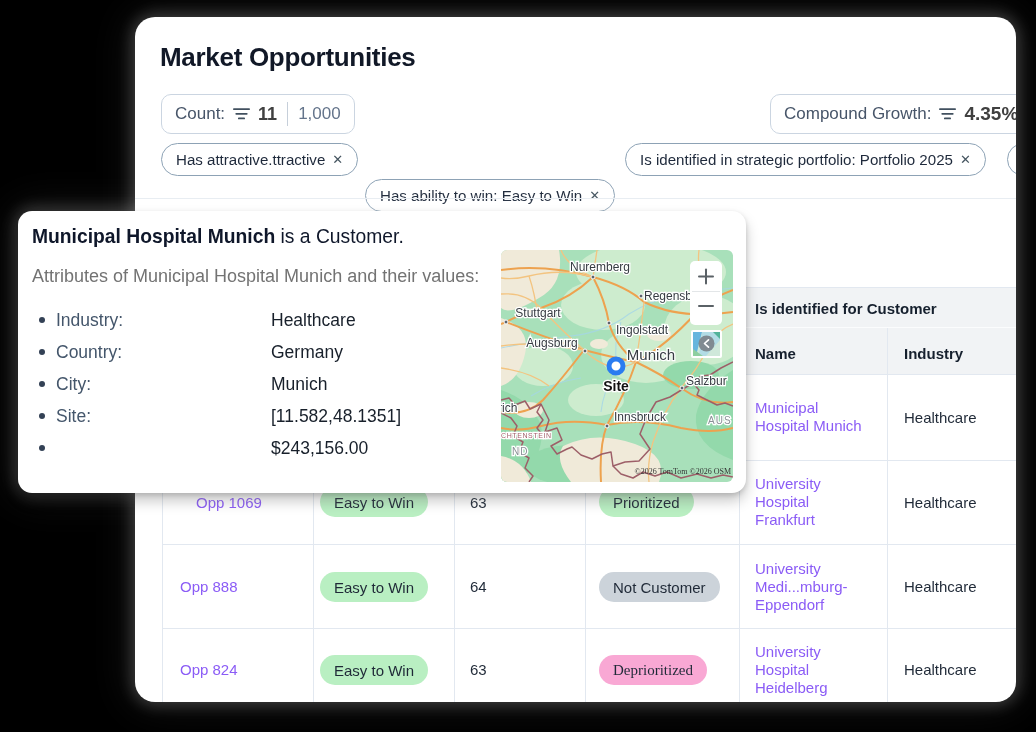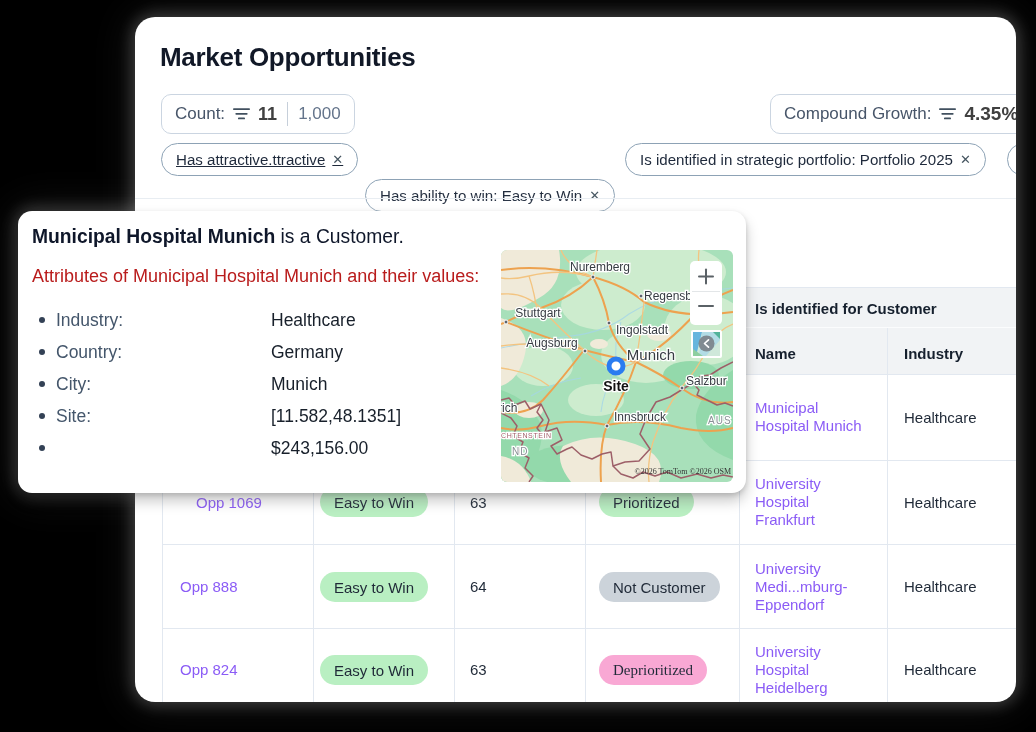--- a/index.html
+++ b/index.html
@@ -35,21 +35,21 @@
     align-items:center; padding:0 14px; font-size:15px; color:#1f2937; }
   .green { background:#b9efc2; }
   .gray { background:#ccd3da; }
   .yellow { background:#f9a8d4;font-family:Liberation Serif, serif; }
   
   .pop { position:absolute; left:18px; top:211px; width:728px; height:282px;
     background:#fff; border-radius:14px;
     box-shadow:0 8px 14px rgba(0,0,0,0.22), 0 2px 5px rgba(0,0,0,0.14),
       0 0 16px 3px rgba(255,255,255,0.22), 0 0 40px 8px rgba(255,255,255,0.07); }
   .pop .title { position:absolute; left:14px; top:15px; font-size:19.3px; color:#0f172a; }
-  .pop .sub { position:absolute; left:14px; top:55px; font-size:18px; color:#b91c1c; }
+  .pop .sub { position:absolute; left:14px; top:55px; font-size:18px; color:#737373; }
   .pop ul { position:absolute; left:24px; top:99px; list-style:none; width:460px; }
   .pop li { height:32px; font-size:17.5px; color:#44566b; position:relative;
     white-space:nowrap; }
   .pop li::before { content:""; position:absolute; left:-3px; top:7px; width:6px;
     height:6px; border-radius:50%; background:#334155; }
   .pop li .lab { position:absolute; left:14px; }
   .pop li .val { position:absolute; left:229px; color:#18202b; }
   .map { position:absolute; left:483px; top:39px; width:232px; height:232px;
     border-radius:6px; overflow:hidden; }
 </style>
@@ -66,21 +66,21 @@
         </g>
       </svg> <b class="teal">11</b><span class="sep"></span><span class="muted">1,000</span></div>
   <div class="stat" style="left:635px; width:300px;">Compound Growth: <svg width="17" height="14" viewBox="0 0 17 14">
         <g stroke="#41505f" stroke-width="1.7" stroke-linecap="round">
           <line x1="0.8" y1="2.2" x2="16.2" y2="2.2"></line>
           <line x1="3.2" y1="6.8" x2="13.8" y2="6.8"></line>
           <line x1="5.8" y1="11.4" x2="11.2" y2="11.4"></line>
         </g>
       </svg> <b class="teal" style="font-size:19px;">4.35%</b></div>
 
-  <div class="chip" style="left:26px;text-decoration:underline;">Has attractive.ttractive <span class="x">✕</span></div>
+  <div class="chip" style="left:26px;">Has attractive.ttractive <span class="x">✕</span></div>
   <div class="chip" style="left:230px;margin-top:36px;">Has ability to win: Easy to Win <span class="x">✕</span></div>
   <div class="chip" style="left:490px;">Is identified in strategic portfolio: Portfolio 2025 <span class="x">✕</span></div>
   <div class="chip" style="left:872px; width:60px;">&nbsp;</div>
 
   <div class="hr"></div>
 
   <div class="tbl">
 
     <div class="band" style="left:0px; top:0px; width:856px; height:40px;"></div>
     <div class="band" style="left:0px; top:41px; width:856px; height:46px;"></div>

